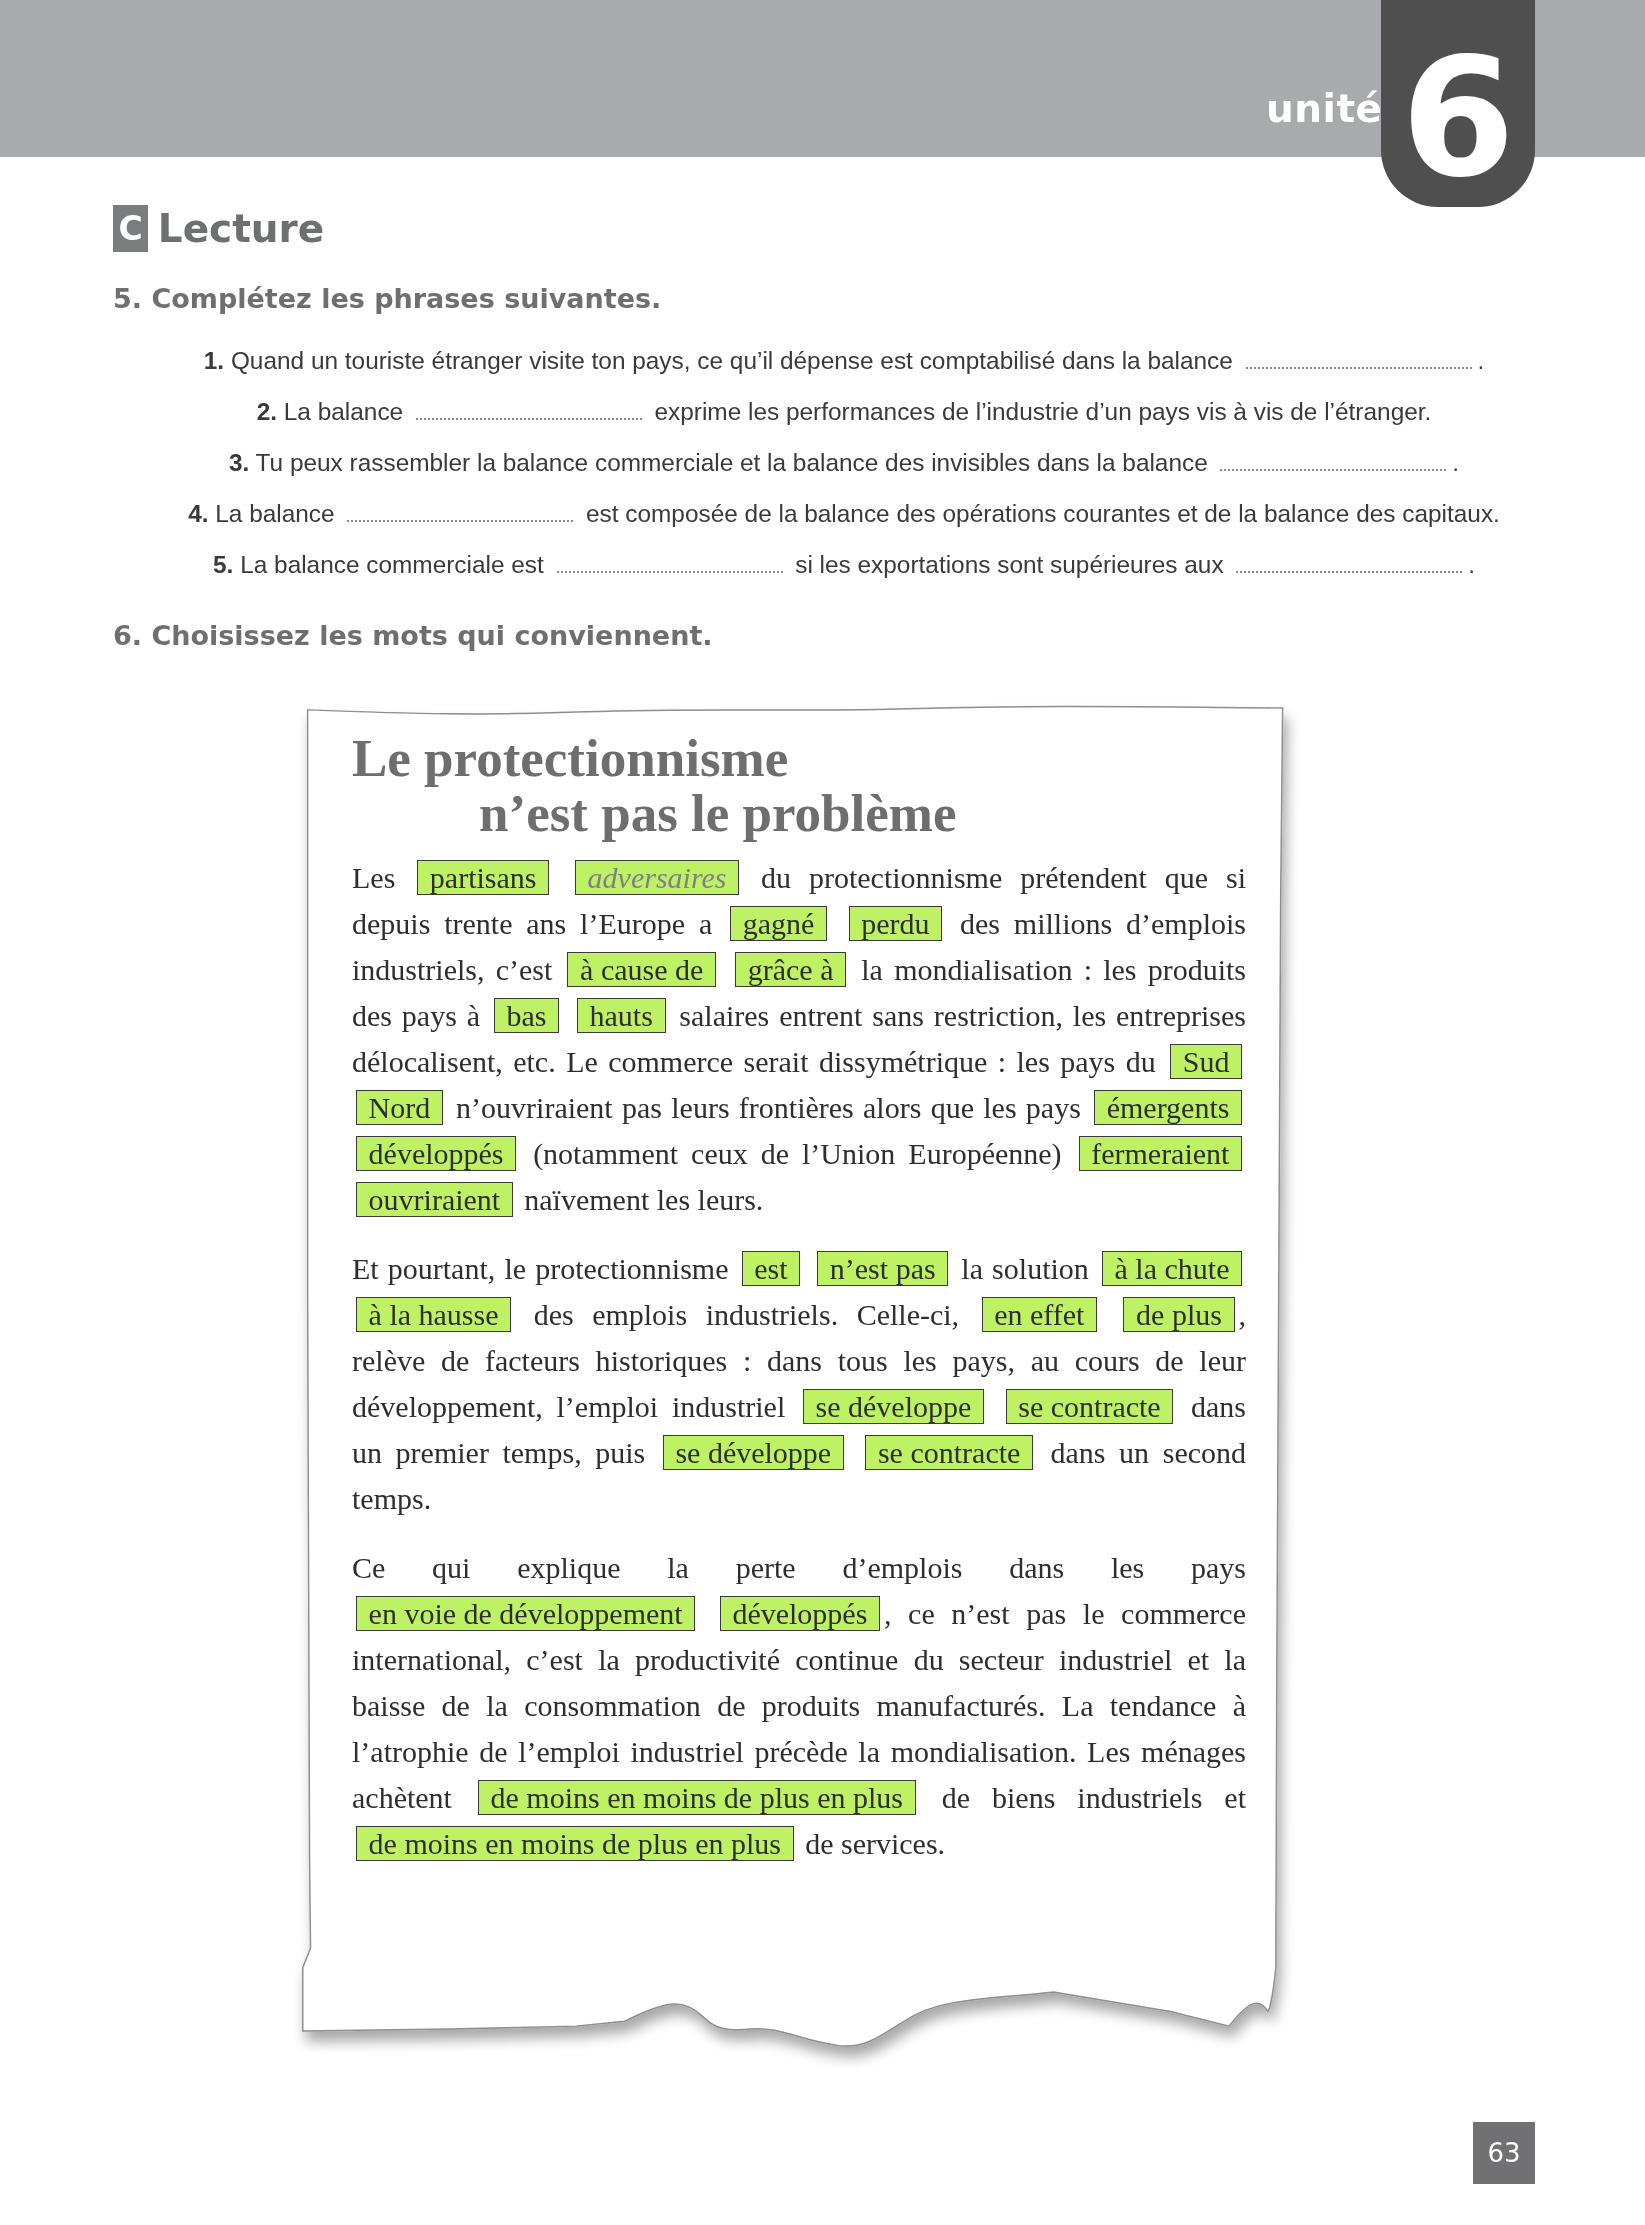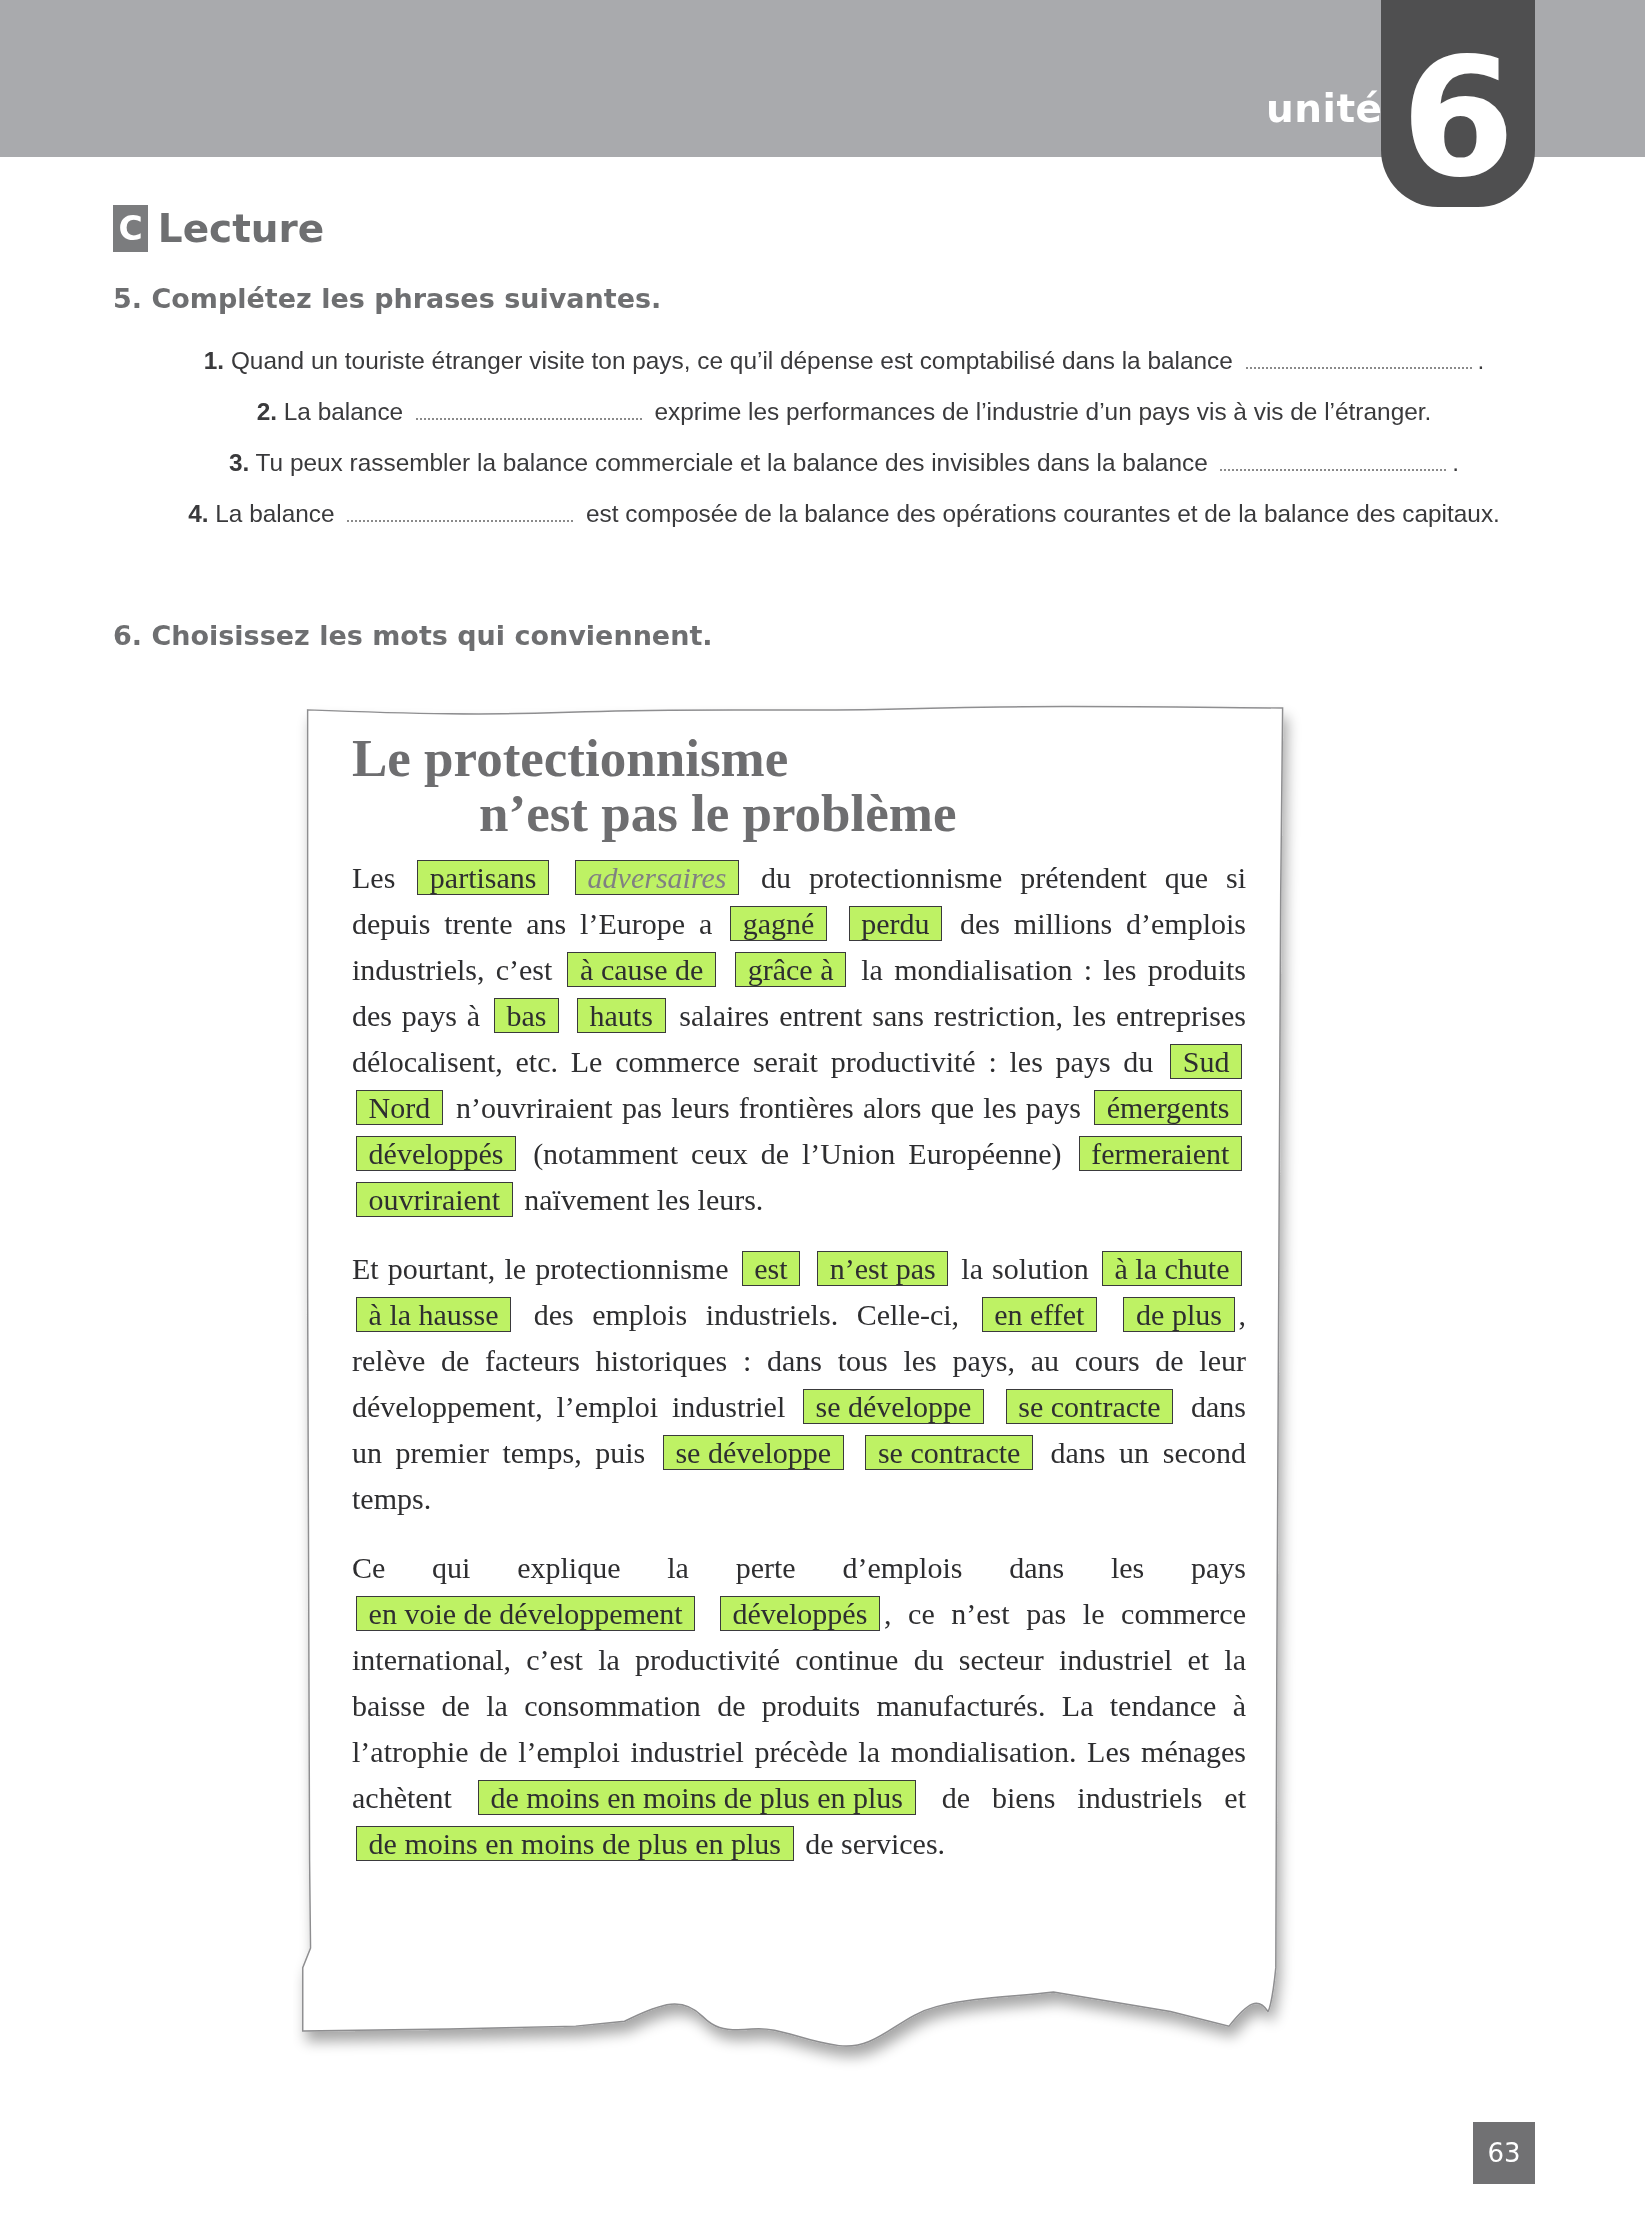--- a/index.html
+++ b/index.html
@@ -109,20 +109,27 @@
   <div class="q-item">
     <span class="q-num">3.</span>
     <span>Tu peux rassembler la balance commerciale et la balance des invisibles dans la balance</span>
     <span class="blank"></span><span>.</span>
   </div>
   <div class="q-item">
     <span class="q-num">4.</span>
     <span>La balance</span>
     <span class="blank"></span>
     <span>est composée de la balance des opérations courantes et de la balance des capitaux.</span>
+  </div>
+  <div class="q-item">
+    <span class="q-num">5.</span>
+    <span>La balance commerciale est</span>
+    <span class="blank"></span>
+    <span>si les exportations sont supérieures aux</span>
+    <span class="blank"></span><span>.</span>
   </div>
 </div>
 
 <div class="exercise-title" style="top:620px;">6. Choisissez les mots qui conviennent.</div>
 
 <div class="paper-wrap">
   <svg width="1014" height="1414" viewBox="0 0 1040 1450">
     <defs>
       <filter id="sh" x="-5%" y="-5%" width="115%" height="115%">
         <feGaussianBlur in="SourceAlpha" stdDeviation="7"></feGaussianBlur>
@@ -154,21 +161,21 @@
       <span class="opt faded">adversaires</span>
       <span>du protectionnisme prétendent que si depuis trente ans l’Europe a</span>
       <span class="opt">gagné</span>
       <span class="opt">perdu</span>
       <span>des millions d’emplois industriels, c’est</span>
       <span class="opt">à cause de</span>
       <span class="opt">grâce à</span>
       <span>la mondialisation : les produits des pays à</span>
       <span class="opt">bas</span>
       <span class="opt">hauts</span>
-      <span>salaires entrent sans restriction, les entreprises délocalisent, etc. Le commerce serait productivité : les pays du</span>
+      <span>salaires entrent sans restriction, les entreprises délocalisent, etc. Le commerce serait dissymétrique : les pays du</span>
       <span class="opt">Sud</span>
       <span class="opt">Nord</span>
       <span>n’ouvriraient pas leurs frontières alors que les pays</span>
       <span class="opt">émergents</span>
       <span class="opt">développés</span>
       <span>(notamment ceux de l’Union Européenne)</span>
       <span class="opt">fermeraient</span>
       <span class="opt">ouvriraient</span>
       <span>naïvement les leurs.</span>
     </p>

